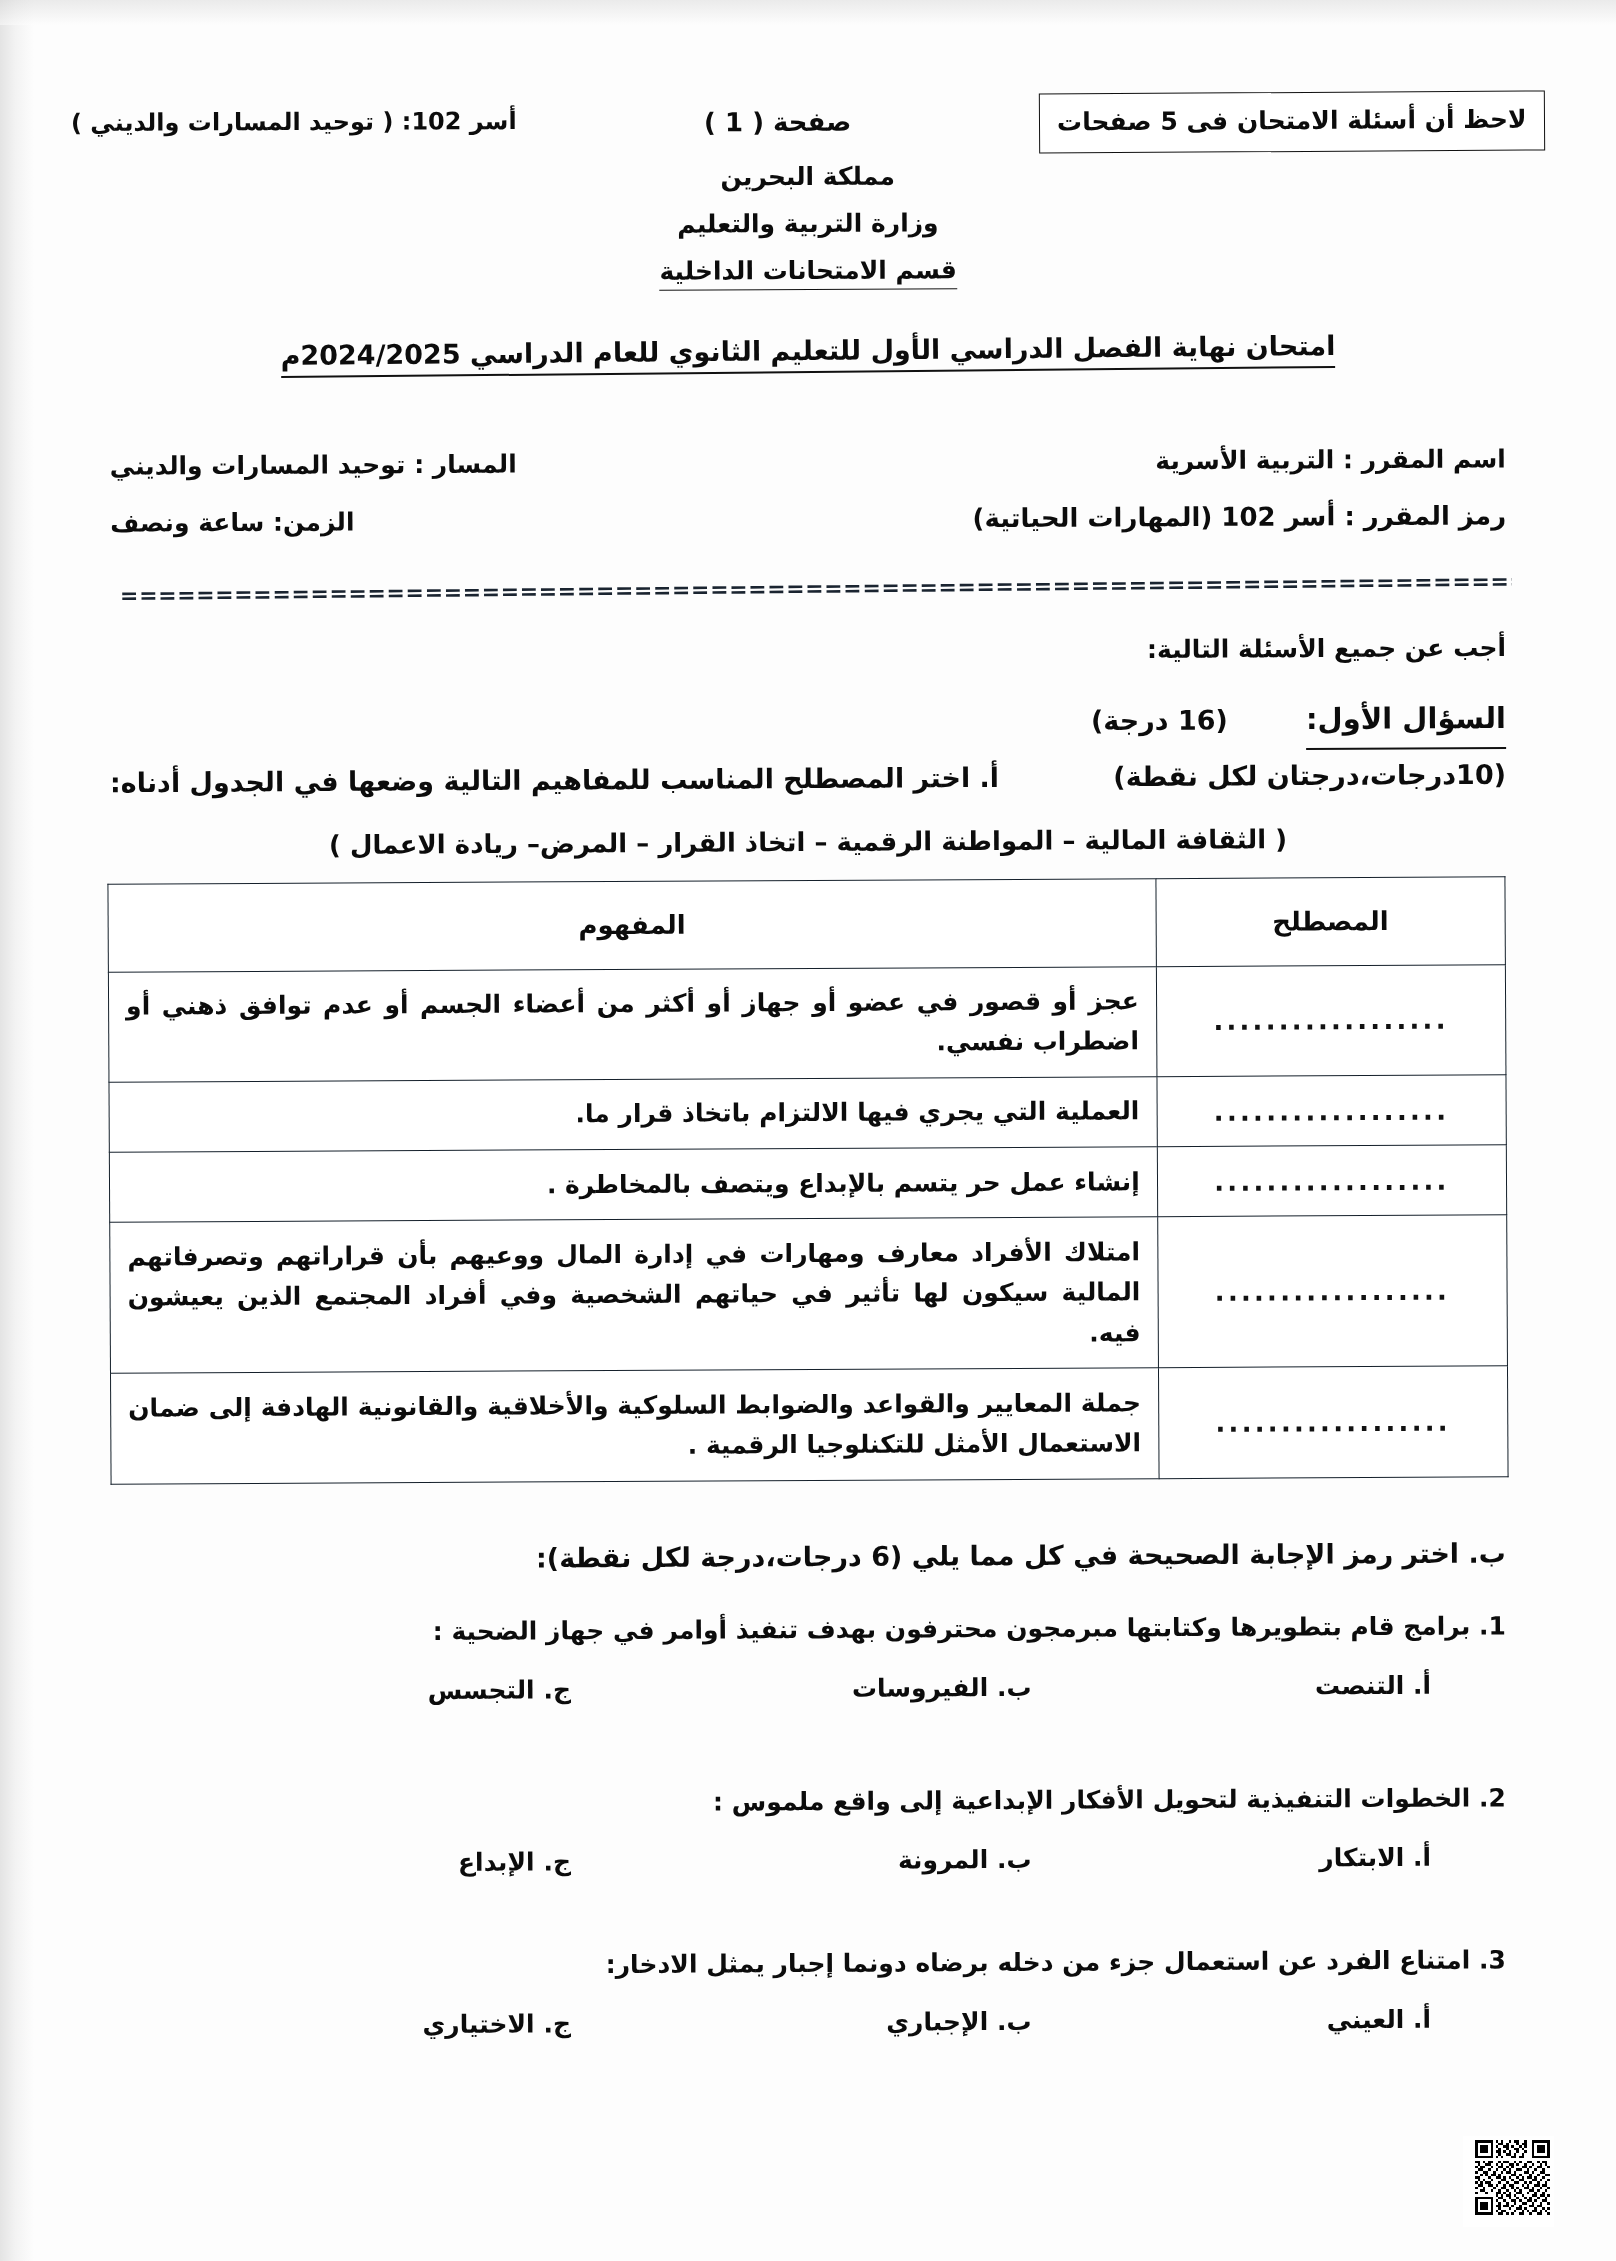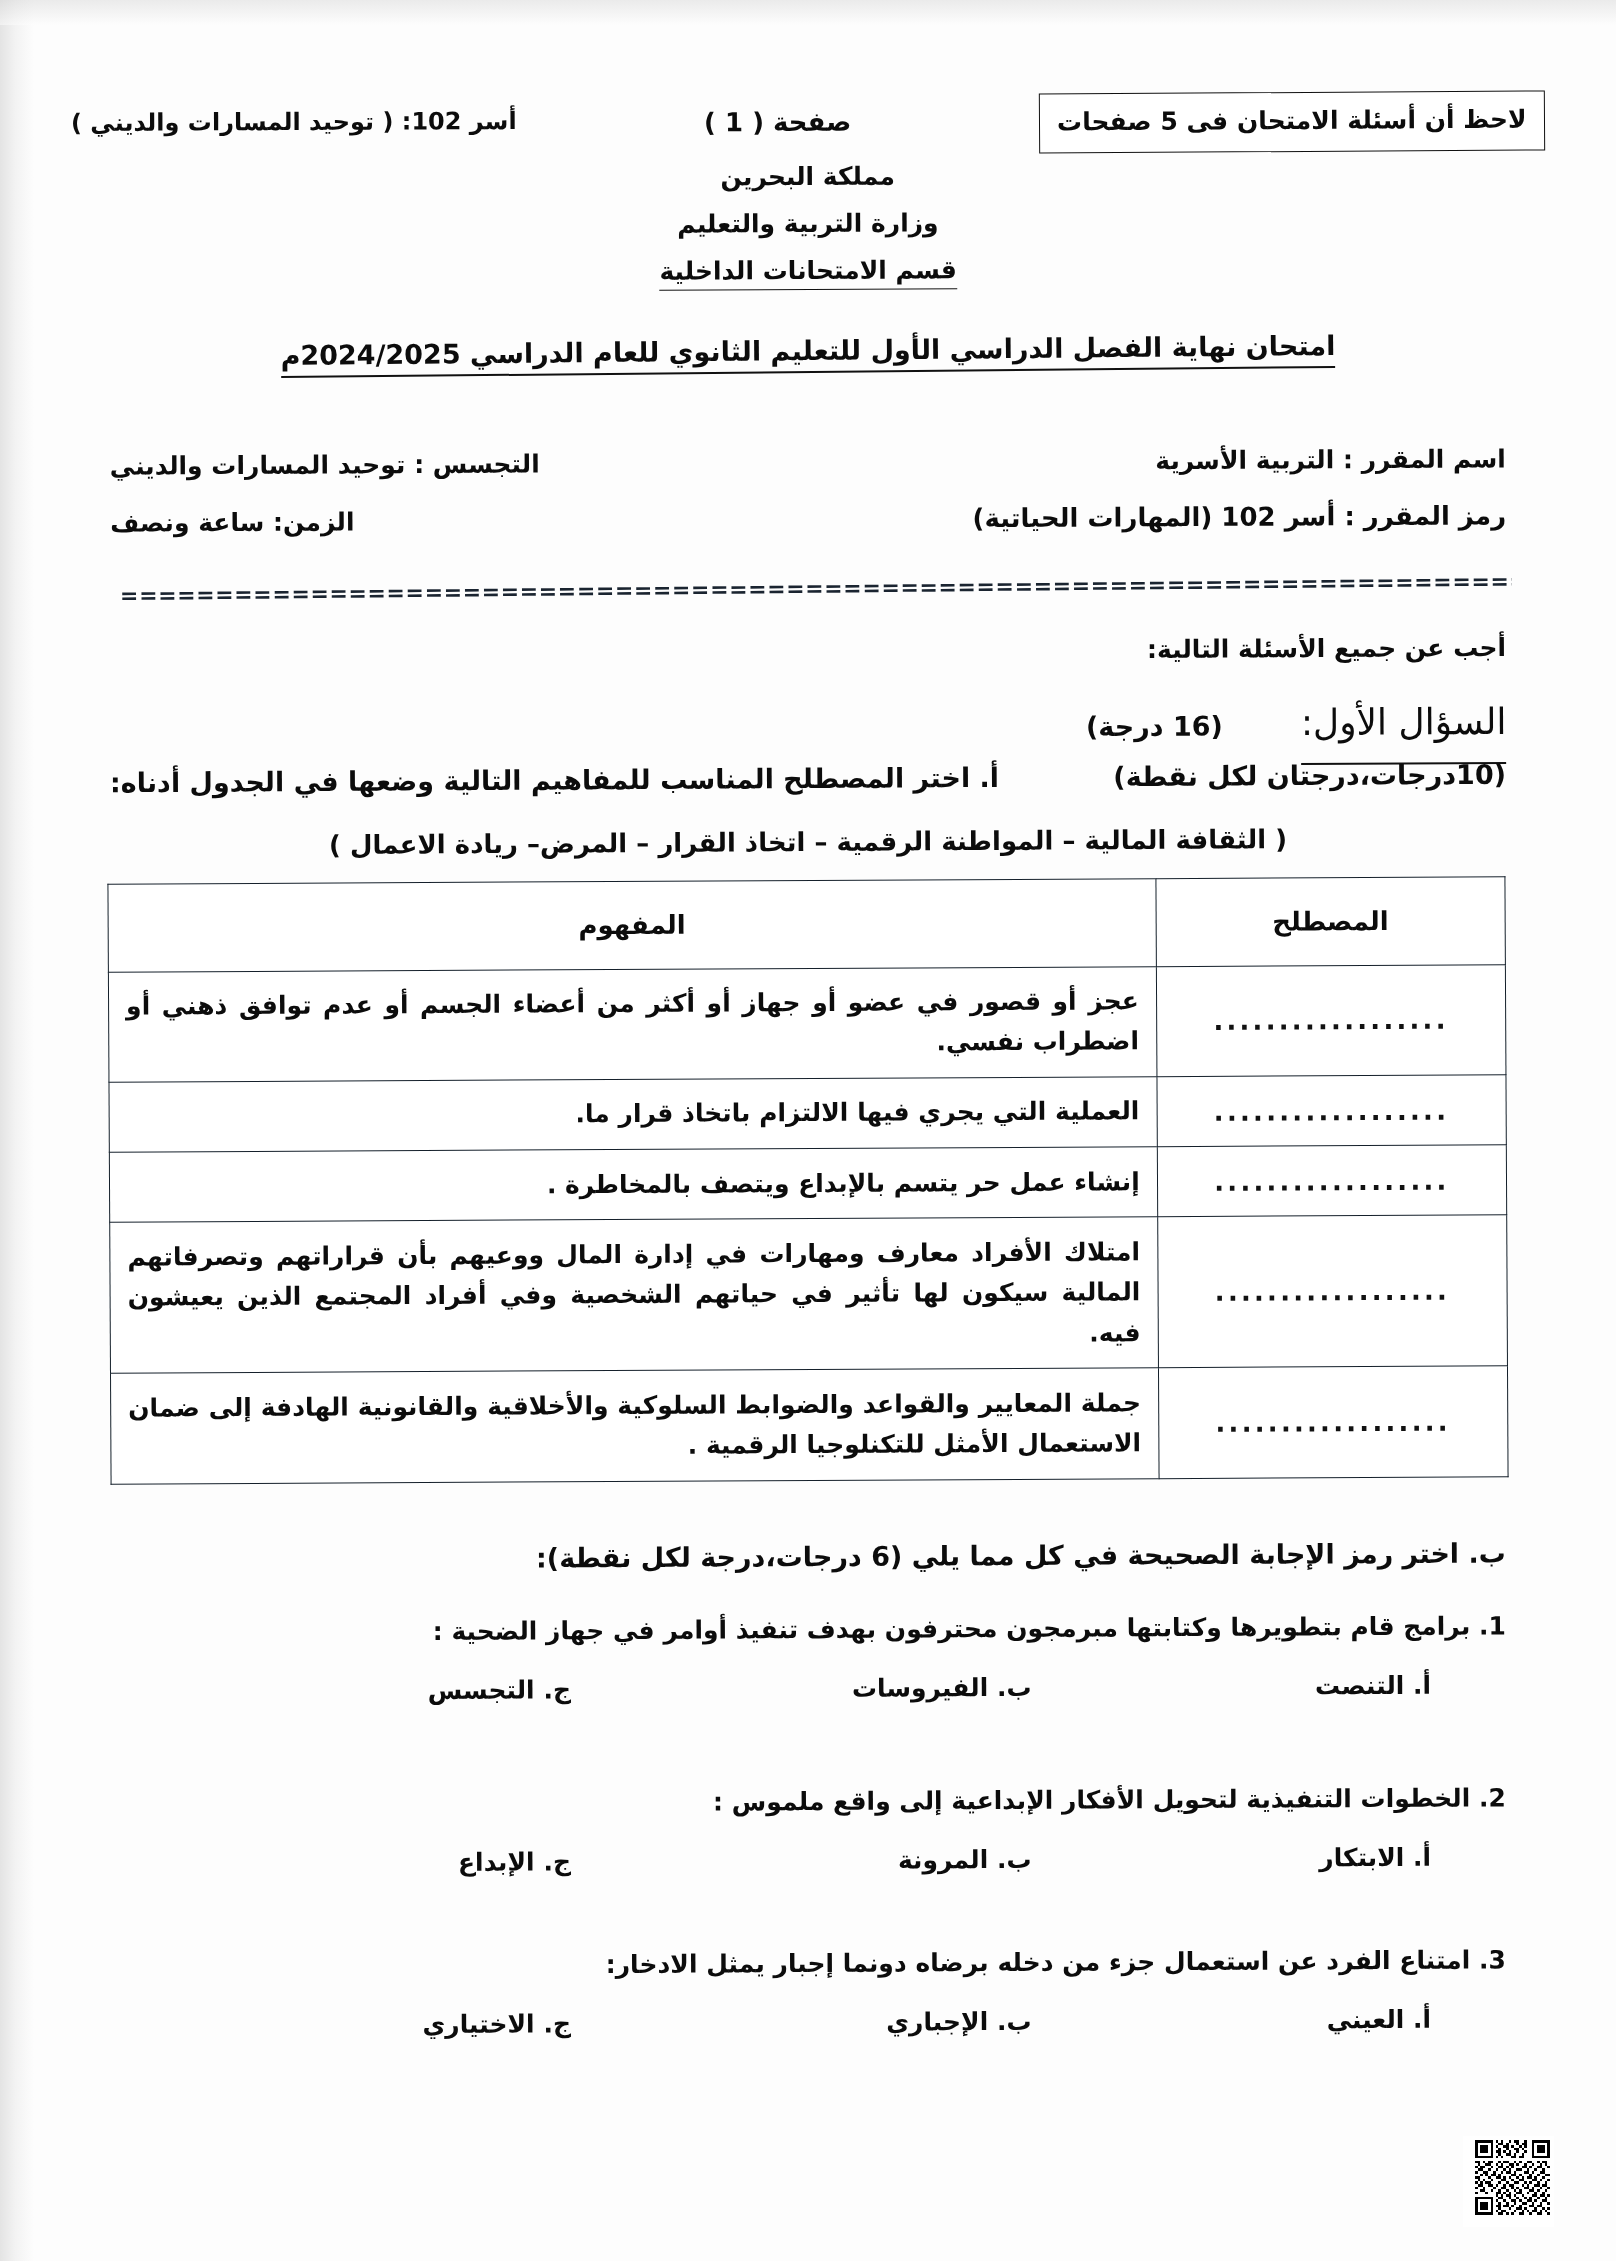--- a/index.html
+++ b/index.html
@@ -170,24 +170,24 @@
     position: absolute;
     top: 702px;
     right: 110px;
     display: flex;
     flex-direction: row;
     gap: 78px;
     align-items: baseline;
     transform: rotate(-0.3deg);
   }
   .q1-head .lbl {
-    font-size: 36px;
-    font-weight: 400;
+    font-size: 29px;
+    font-weight: 700;
     border-bottom: 2.6px solid #111;
-    padding-bottom: 20px;
+    padding-bottom: 12px;
   }
   .q1-head .marks {
     font-size: 27px;
     font-weight: 800;
   }
 
   .parta {
     position: absolute;
     top: 763px;
     left: 110px;
@@ -324,21 +324,21 @@
     <div><span class="u">قسم الامتحانات الداخلية</span></div>
   </div>
 
   <div class="exam-title">
     <span>امتحان نهاية الفصل الدراسي الأول للتعليم الثانوي للعام الدراسي 2024/2025م</span>
   </div>
 
   <div class="meta">
     <div class="meta-line">
       <div class="meta-right">اسم المقرر : التربية الأسرية</div>
-      <div class="meta-left"><span>التجسس : </span><span class="meta-strong">توحيد المسارات والديني</span></div>
+      <div class="meta-left"><span>المسار : </span><span class="meta-strong">توحيد المسارات والديني</span></div>
     </div>
     <div class="meta-line">
       <div class="meta-code">رمز المقرر : أسر  102  (المهارات الحياتية)</div>
       <div class="meta-left">الزمن: ساعة ونصف</div>
     </div>
   </div>
 
   <div class="divider">==============================================================================</div>
 
   <div class="instruction">أجب عن جميع الأسئلة التالية:</div>

